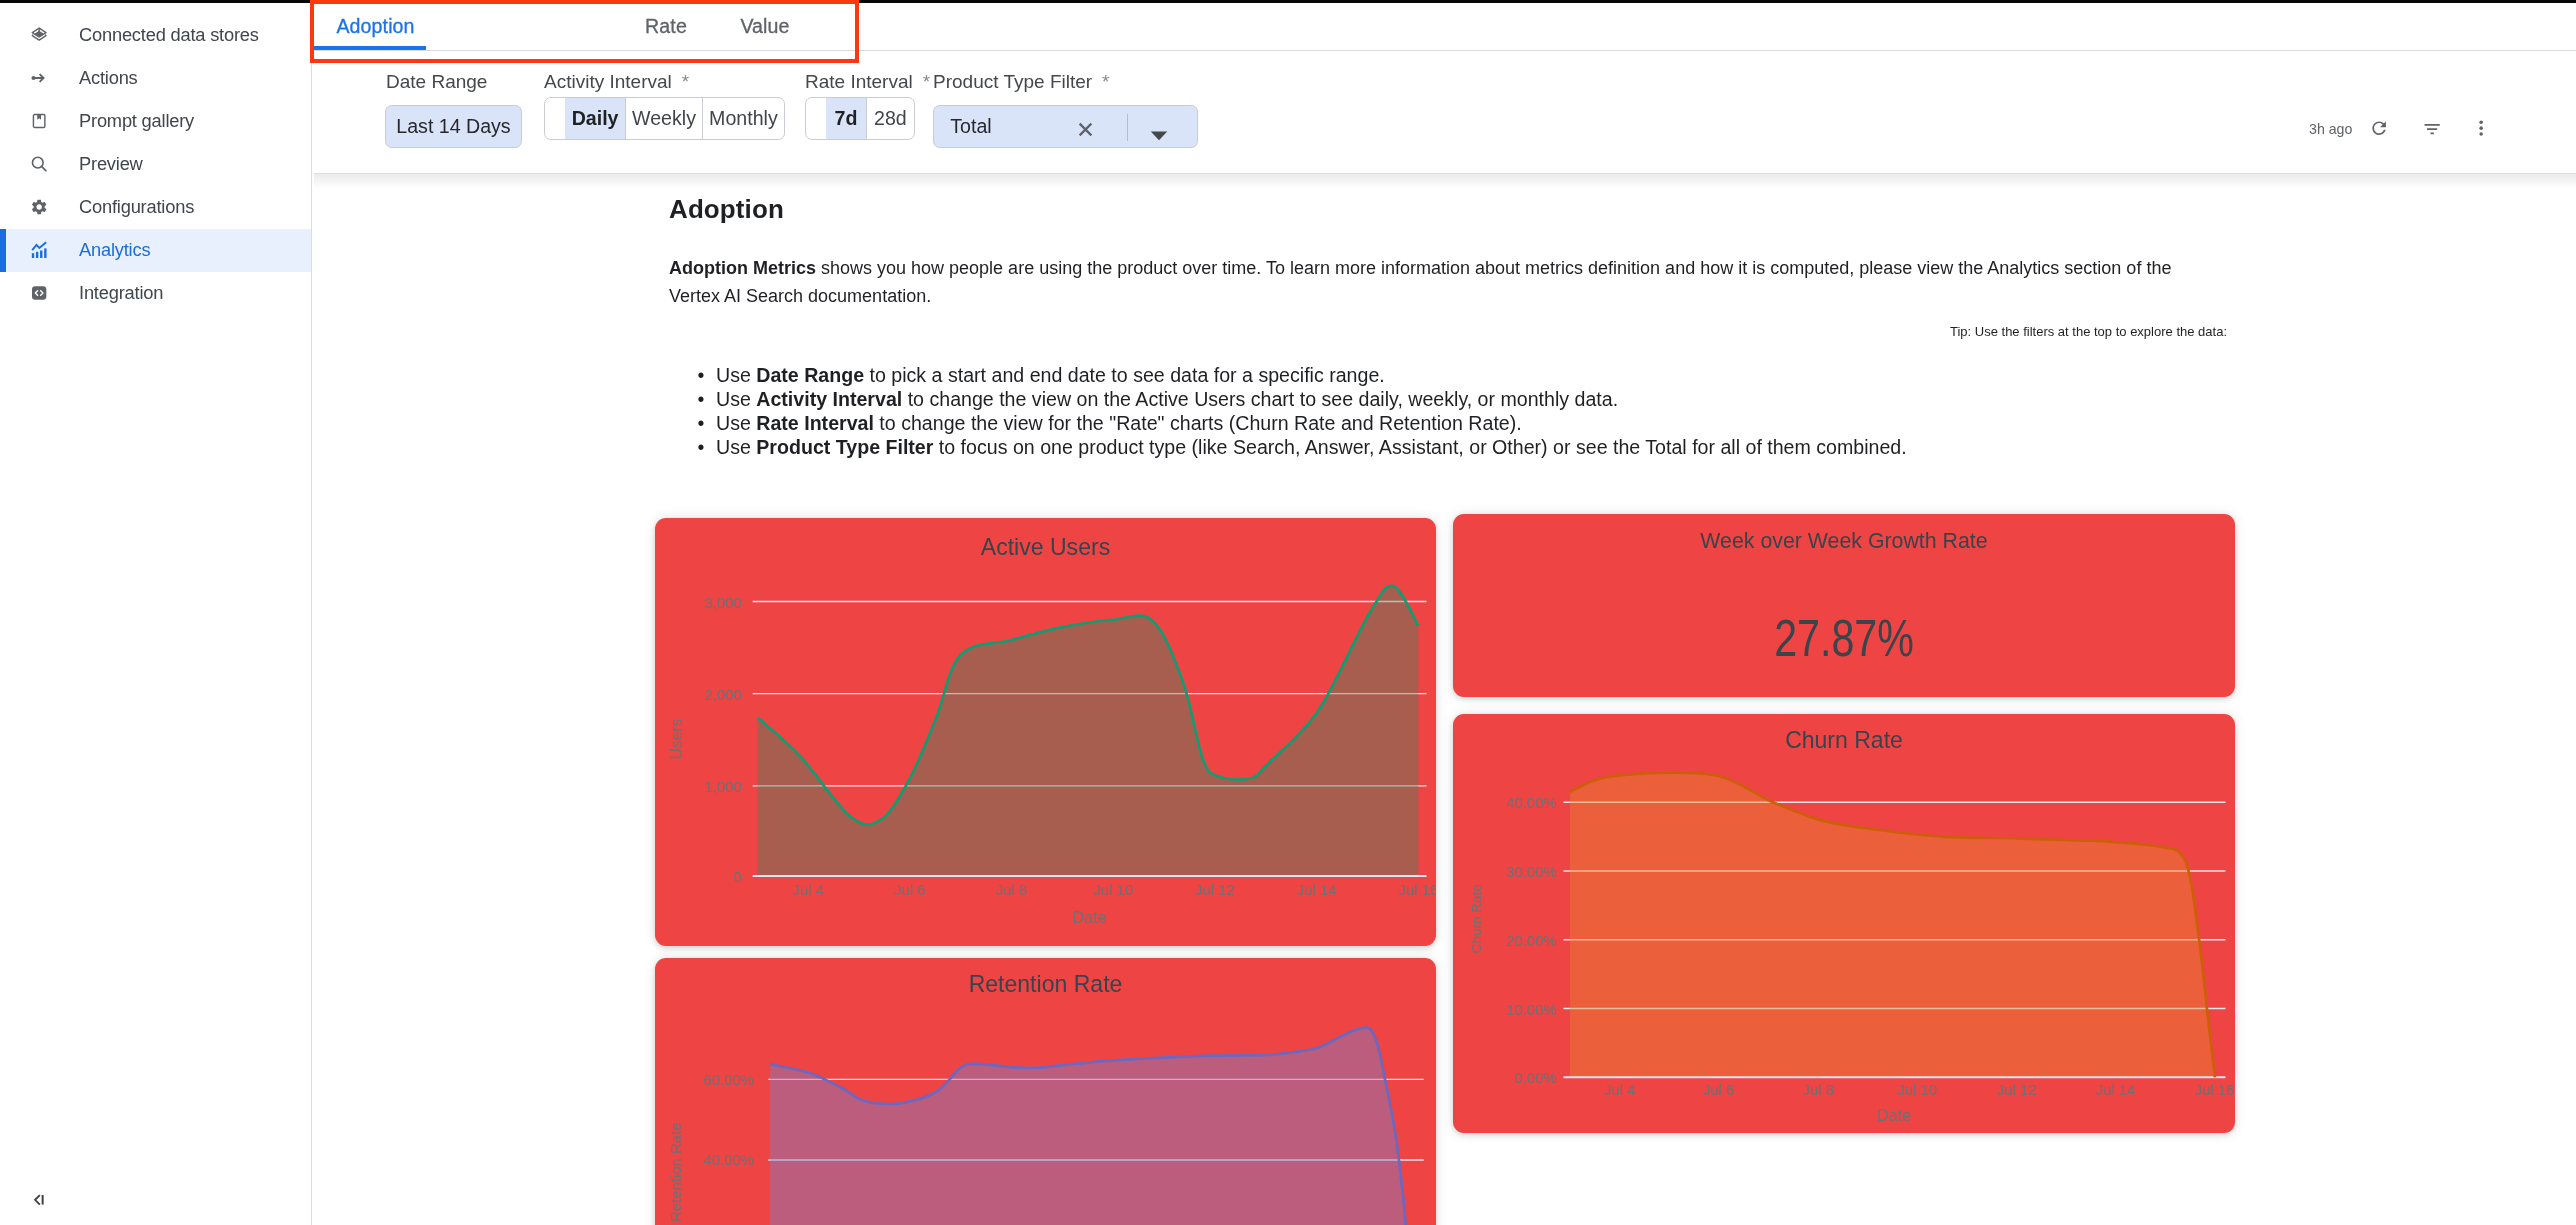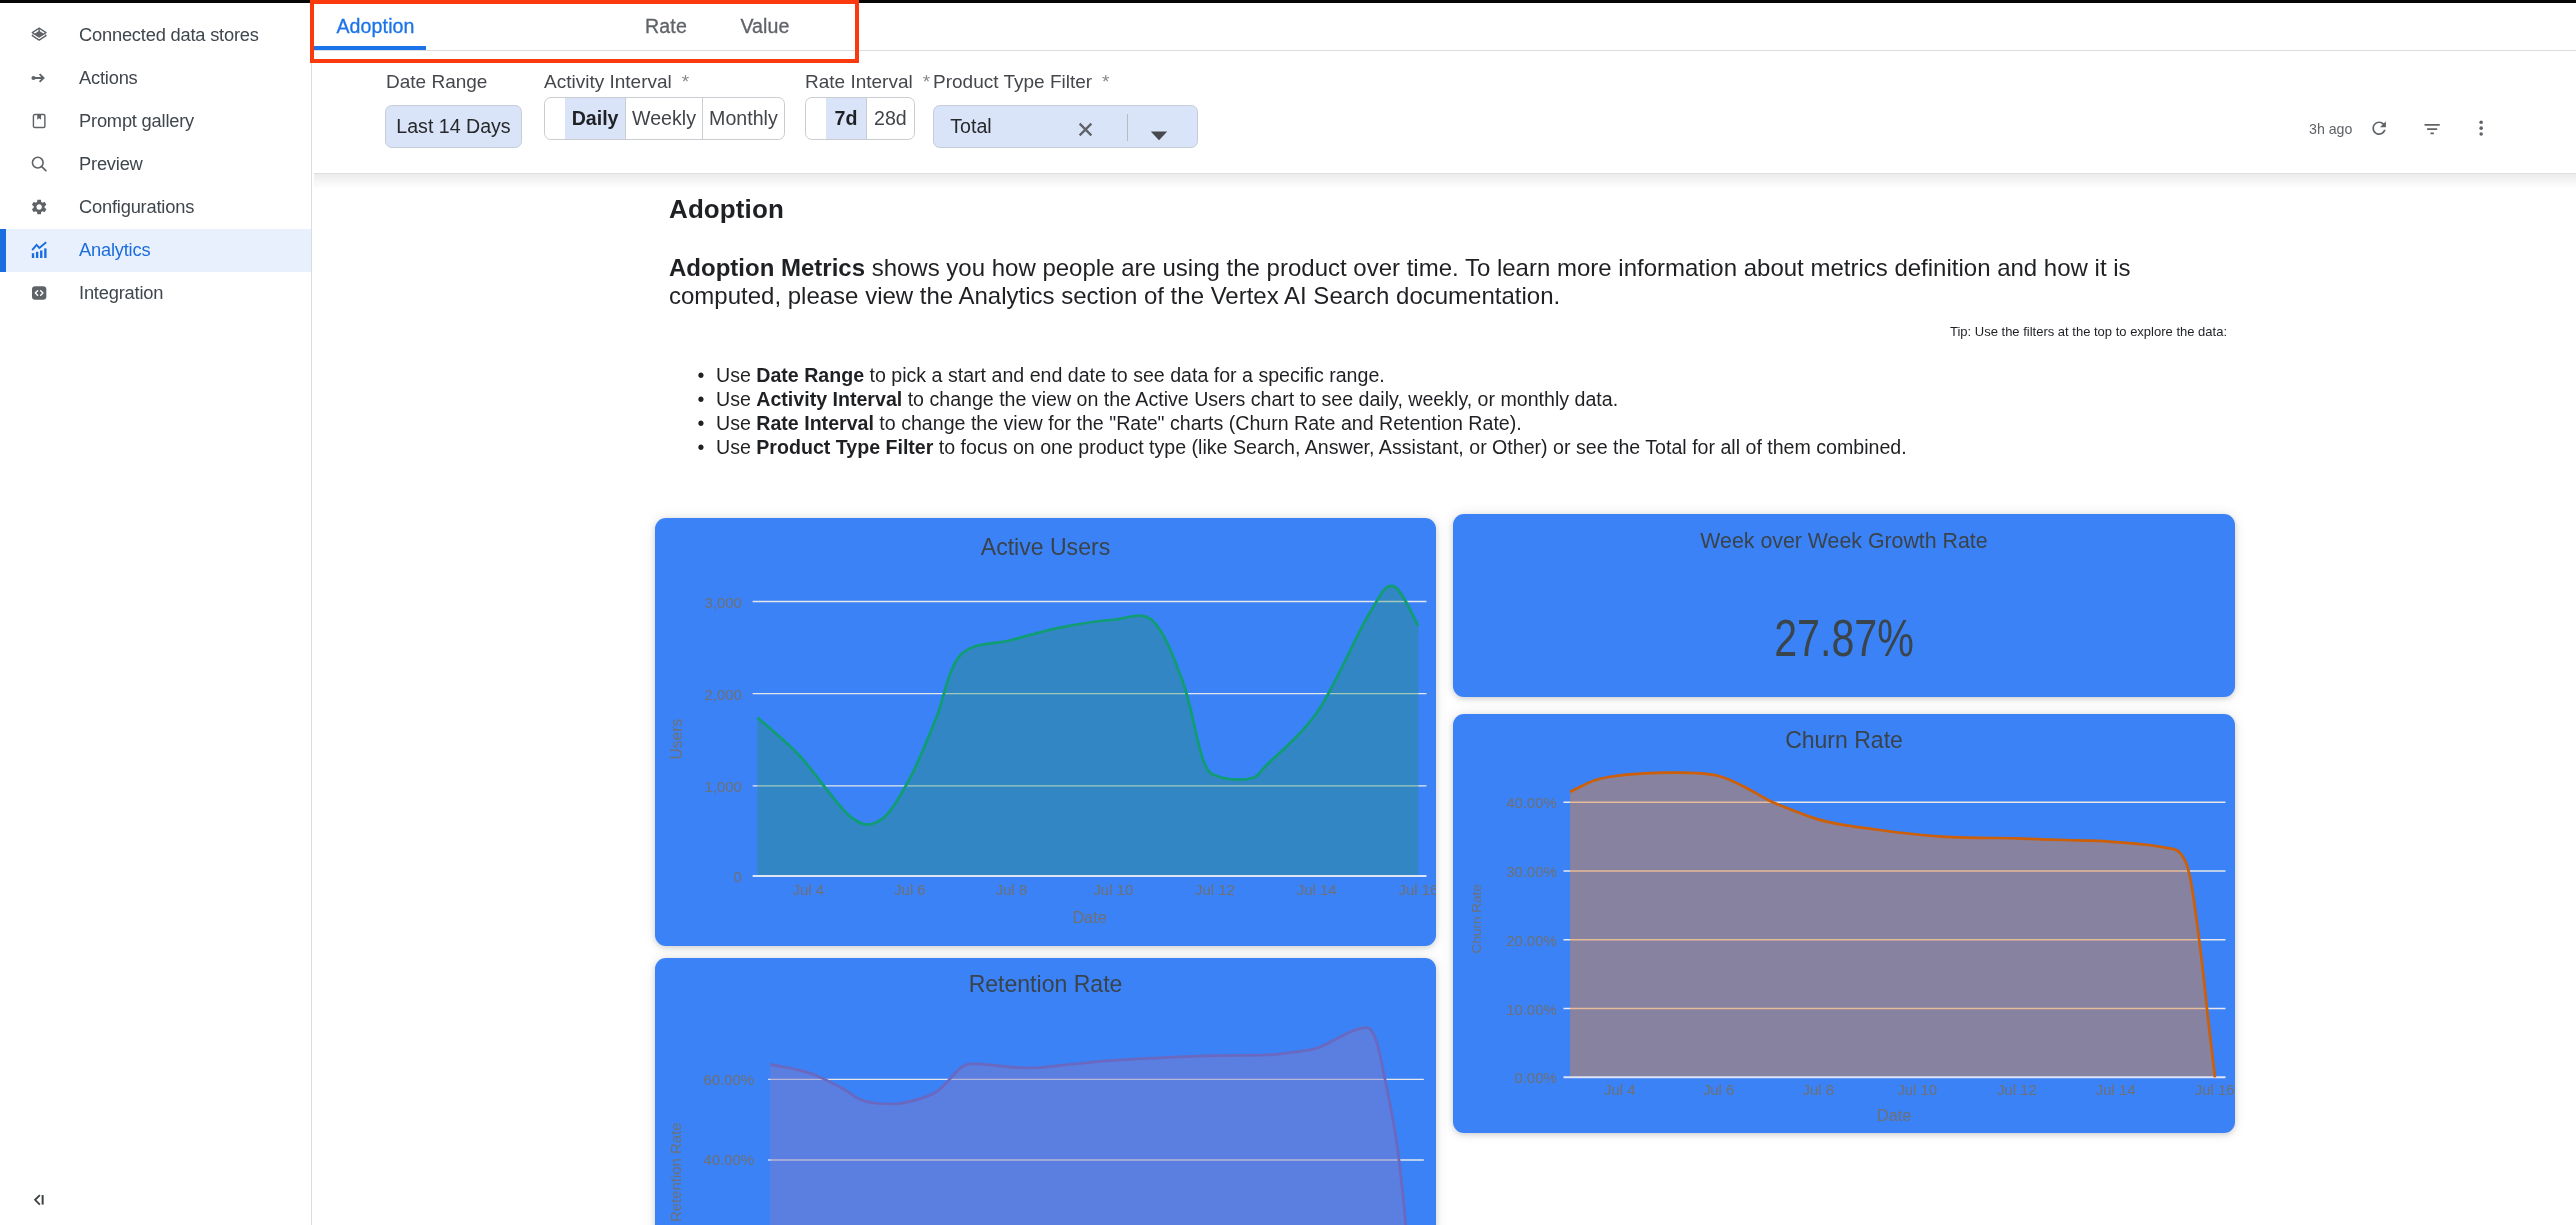--- a/index.html
+++ b/index.html
@@ -42,27 +42,27 @@
 .seg { position:absolute; top:46px; height:43px; display:flex; border:1.4px solid #c9ccd1; border-radius:6.8px; overflow:hidden; background:#fff;padding-left:20px; }
 .seg > div { display:flex; align-items:center; justify-content:center; font-size:19.6px; color:#414549; border-left:1.4px solid #c9ccd1; }
 .seg > div:first-child { border-left:none; }
 .seg > div.sel { background:#dae4f8; color:#1f2124; font-weight:bold; }
 
 .ricon { position:absolute; } .ricon svg { width:100%; height:100%; display:block; }
 
 #content { position:absolute; left:0; top:177px; width:2262px; height:1049px; background:#fff; overflow:hidden; }
 .ctext { position:absolute; left:355px; width:1558px; color:#1f2023; }
 #h1 { top:17px; font-size:26px; font-weight:bold; letter-spacing:0.1px; }
-#p1 { top:77px; font-size:24px; line-height:28px; letter-spacing:0px; }
+#p1 { top:77px; font-size:18px; line-height:28px; letter-spacing:0px; }
 #p2 { top:141px; font-size:13px; line-height:28px;text-align:right; }
 #ul1 { top:186px; font-size:19.6px; line-height:24px; }
 #ul1 .li { position:relative; padding-left:47px; }
 #ul1 .li::before { content:"•"; position:absolute; left:28.5px; font-size:19.6px; }
 
-.card { position:absolute; background:#3b82f6; border-radius:11px;
+.card { position:absolute; background:#ef4444; border-radius:11px;
   box-shadow:0 2px 5.4px rgba(60,64,67,0.17), 0 0 11.5px rgba(60,64,67,0.13); }
 .card svg { display:block; }
 </style>
 </head>
 <body>
 <div id="stage">
   <div class="topstrip"></div>
 
   <div id="sidebar">
     <div class="nav">

